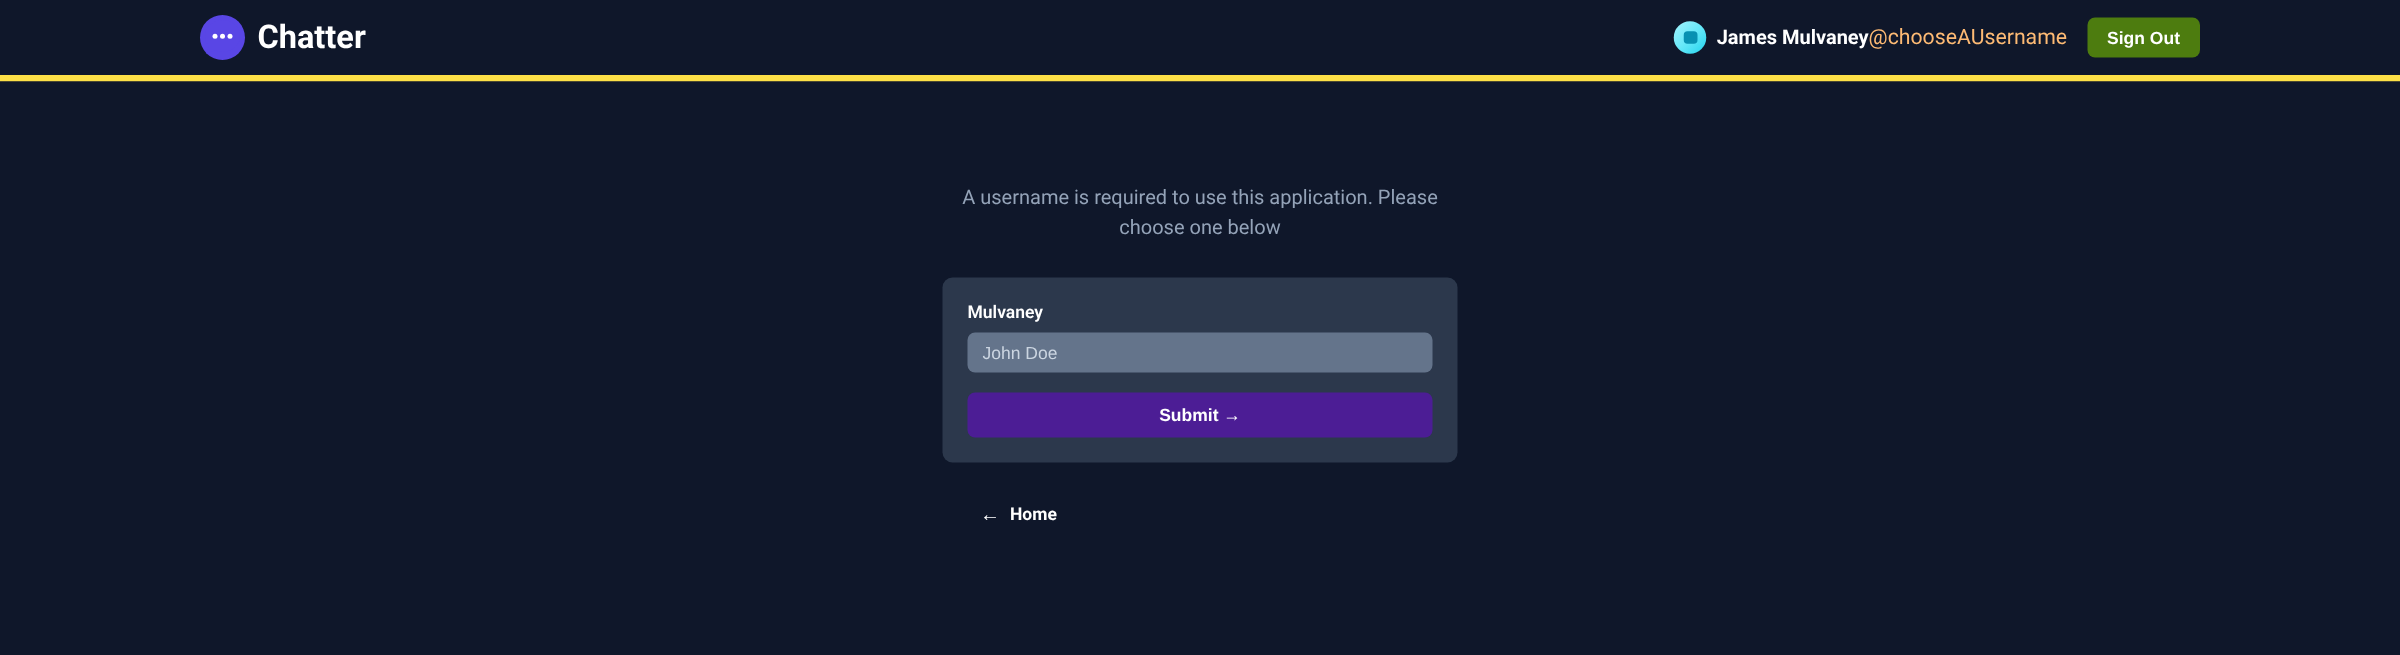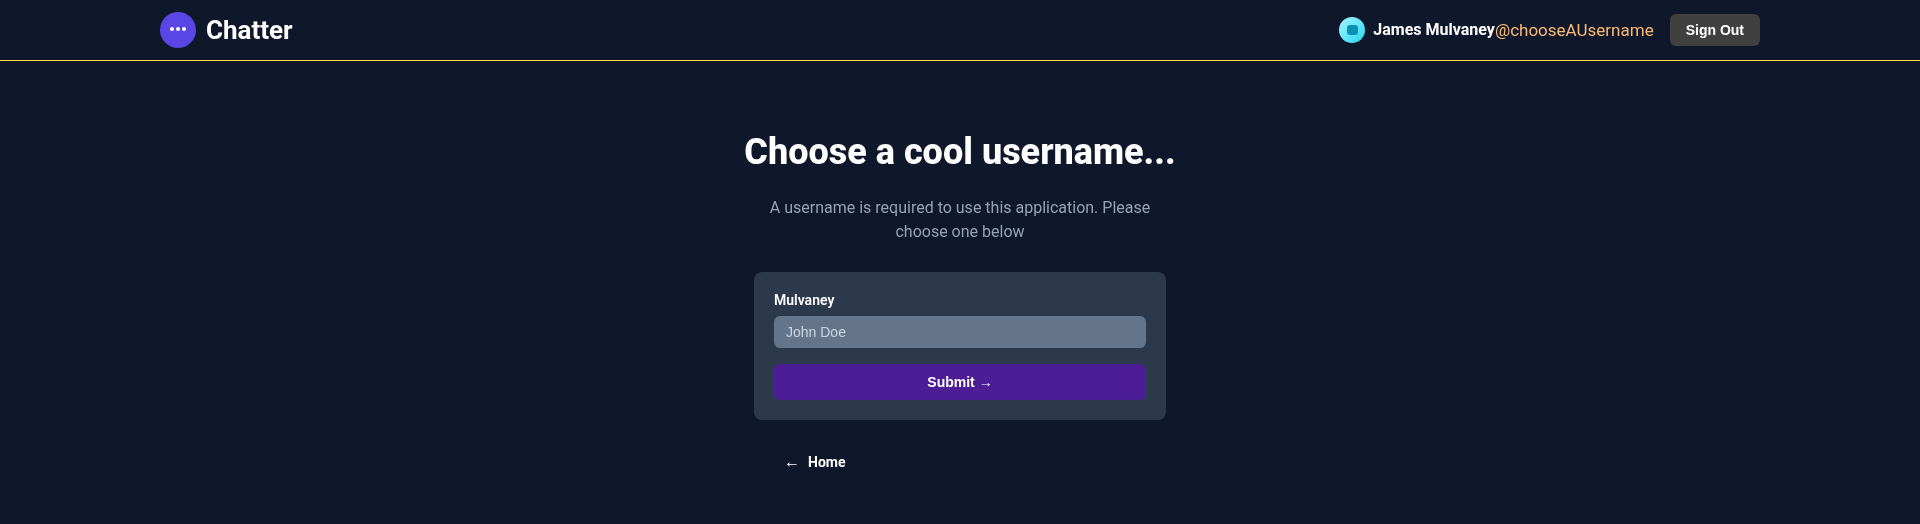--- a/index.html
+++ b/index.html
@@ -15,21 +15,21 @@
       width: 1920px;
       height: 524px;
       overflow: hidden;
     }
     
     .header {
       display: flex;
       justify-content: space-between;
       align-items: center;
       padding: 12px 160px;
-      border-bottom: 1px solid #fde047;
+      border-bottom: 5px solid #fde047;
     }
     
     .logo-container {
       display: flex;
       align-items: center;
       gap: 10px;
     }
     
     .logo-icon {
       width: 36px;
@@ -96,21 +96,21 @@
       font-weight: 700;
       color: #fff;
     }
     
     .user-handle {
       font-size: 17px;
       color: #fdba74;
     }
     
     .signout-btn {
-      background-color: #404040;
+      background-color: #4d7c0f;
       color: #fff;
       border: none;
       padding: 8px 16px;
       border-radius: 6px;
       font-size: 14px;
       font-weight: 600;
       cursor: pointer;
     }
     
     .main {
@@ -218,21 +218,20 @@
       <div class="user-text">
         <span class="user-name">James Mulvaney</span>
         <span class="user-handle">@chooseAUsername</span>
       </div>
     </div>
     <button class="signout-btn">Sign Out</button>
   </div>
 </header>
 
 <main class="main">
-  <h1 class="page-title">Choose a cool username...</h1>
   <p class="page-subtitle">A username is required to use this application. Please choose one below</p>
 
   <div class="form-card">
     <label class="field-label">Mulvaney</label>
     <input type="text" class="text-input" placeholder="John Doe" style="">
     <button class="submit-btn">Submit →</button>
   </div>
 
   <a class="home-link">
     <span class="arrow-left">←</span>

